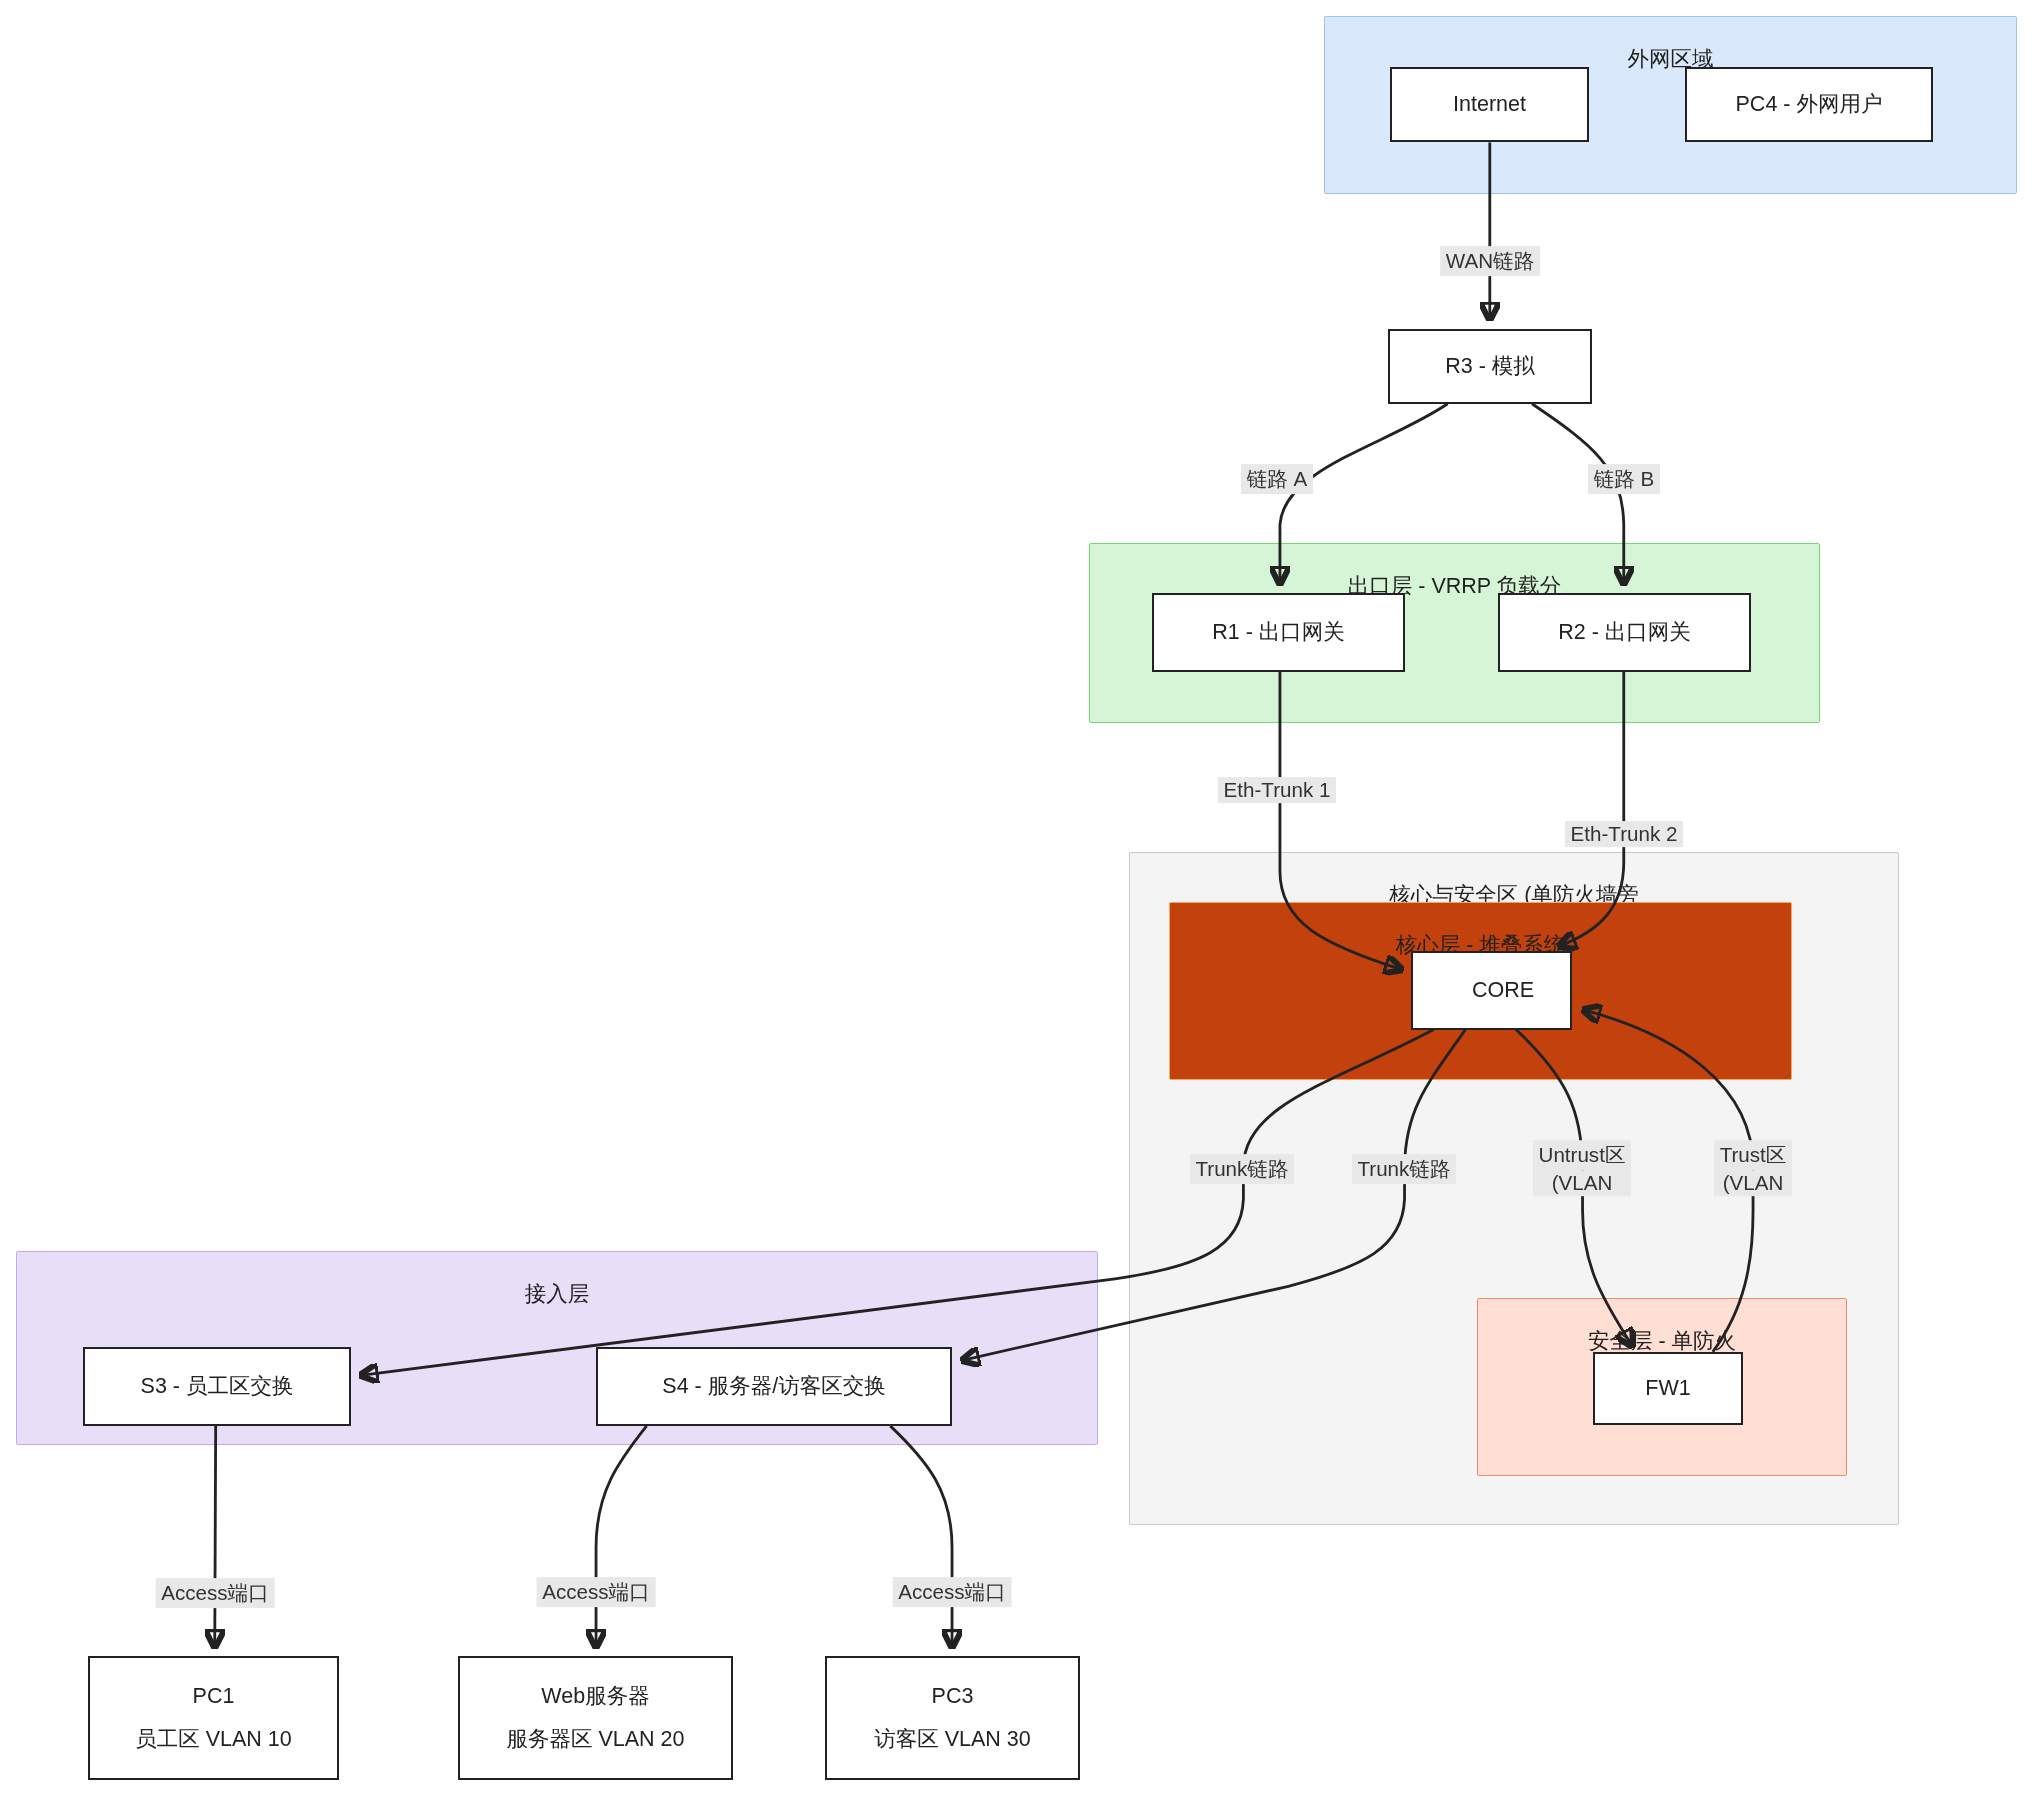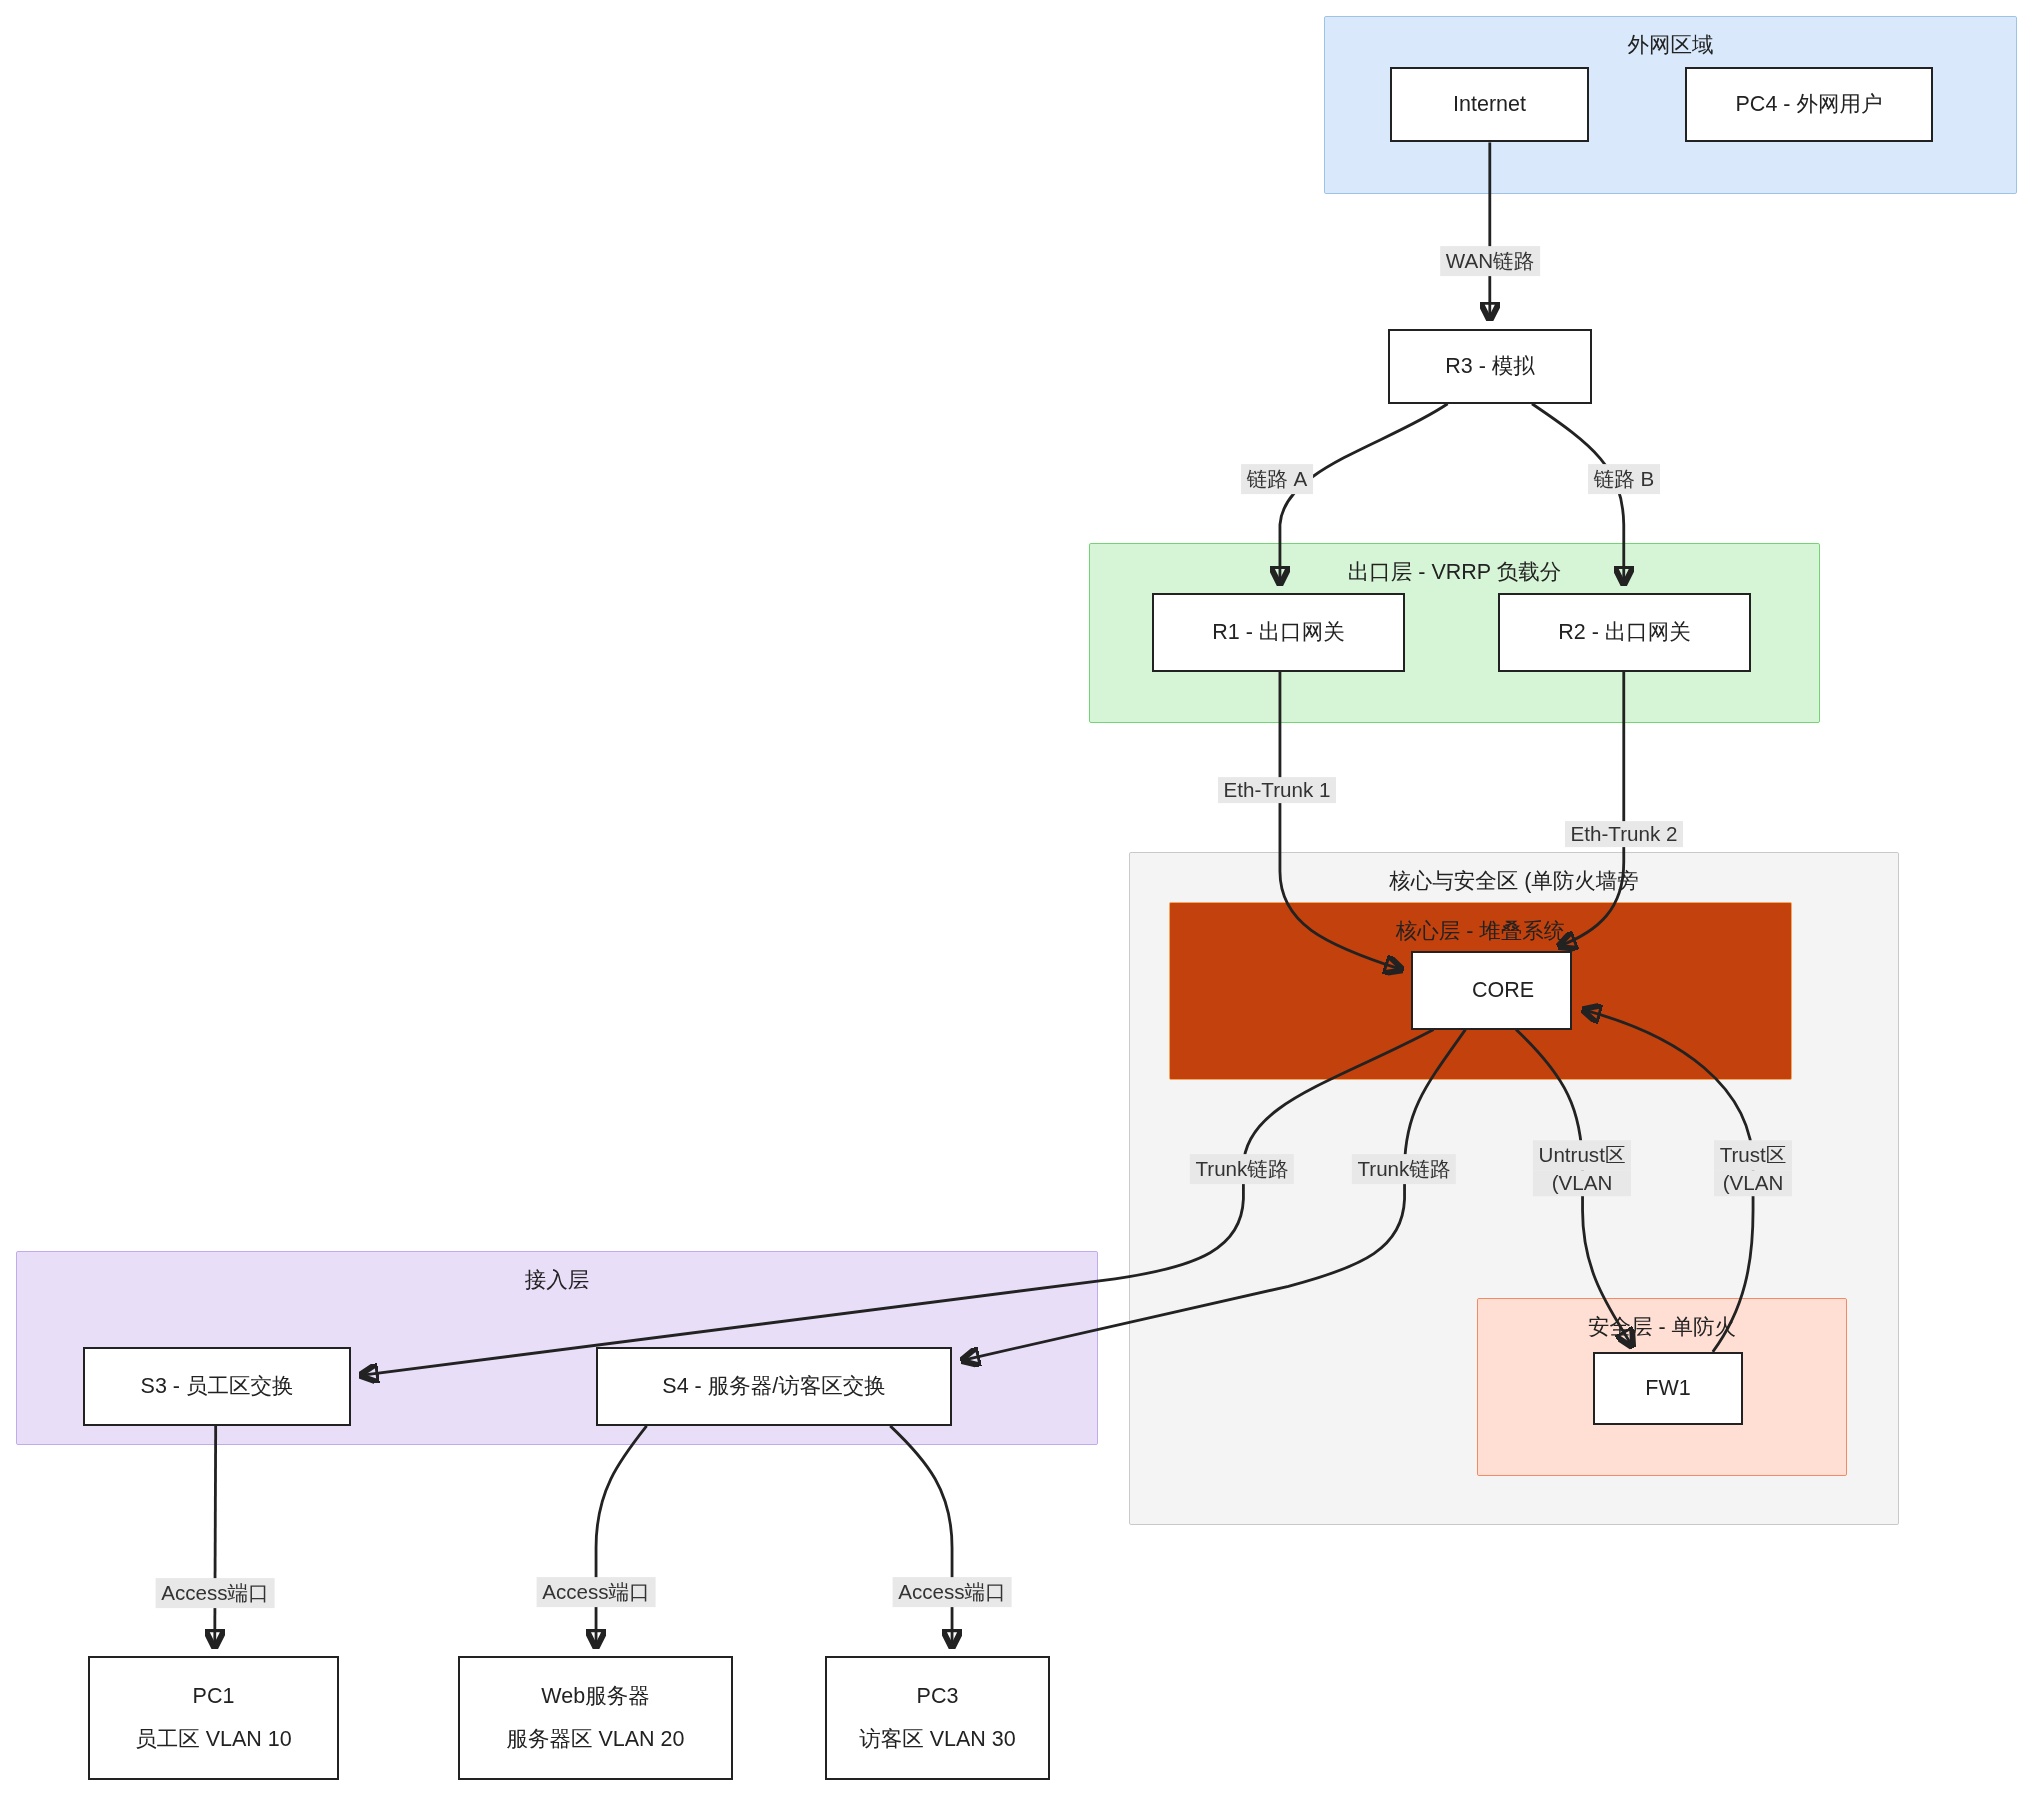--- a/index.html
+++ b/index.html
@@ -1,21 +1,21 @@
 <!DOCTYPE html>
 <html style="font-size:15px"><head>
 <meta charset="utf-8">
 <style>
   * { margin:0; padding:0; box-sizing:border-box; }
   html,body { background:#ffffff; }
   body { font-family:"Liberation Sans","DejaVu Sans",sans-serif; }
   .canvas { position:relative; width:2039px; height:1795px; background:#ffffff; overflow:hidden; }
 
   .cluster { position:absolute; border:1.9px solid; border-radius:1.9px; z-index:1; }
-  .cluster-title { text-align:center; padding-top:13px; font-size:21.5px; color:#222; }
+  .cluster-title { text-align:center; padding-top:27px; font-size:21.5px; color:#222; }
   .c-external   { background:#d9e9fb; border-color:#9dc3e6; }
   .c-egress     { background:#d6f5d6; border-color:#74d474; }
   .c-coresec    { background:#f4f4f4; border-color:#c9c9c9; }
   .c-corelayer  { background:#c2410c; border-color:#f2a95f; }
   .c-seclayer   { background:#ffdfd4; border-color:#f08b65; }
   .c-access     { background:#e9def8; border-color:#c3a9ee; }
 
   .edges { position:absolute; left:0; top:0; z-index:3; pointer-events:none; }
   .edges path { fill:none; stroke:#222222; stroke-width:3px; }
 
@@ -142,19 +142,19 @@
     <span>S4 - 服务器/访客区交换</span>
   </div>
   <div class="node" style="left:88px;top:1656px;width:251px;height:124px;">
     <span>PC1</span>
     <span>员工区 VLAN 10</span>
   </div>
   <div class="node" style="left:458px;top:1656px;width:275px;height:124px;">
     <span>Web服务器</span>
     <span>服务器区 VLAN 20</span>
   </div>
-  <div class="node" style="left:825px;top:1656px;width:225px;height:124px;">
+  <div class="node" style="left:825px;top:1656px;width:255px;height:124px;">
     <span>PC3</span>
     <span>访客区 VLAN 30</span>
   </div>
 
 </div>
 
 
 </body></html>

